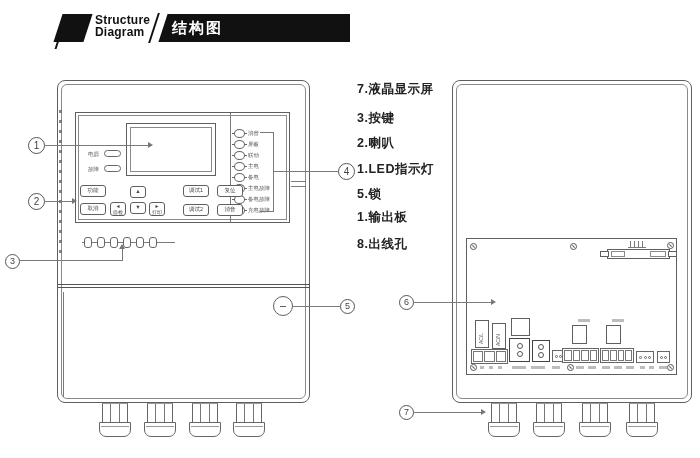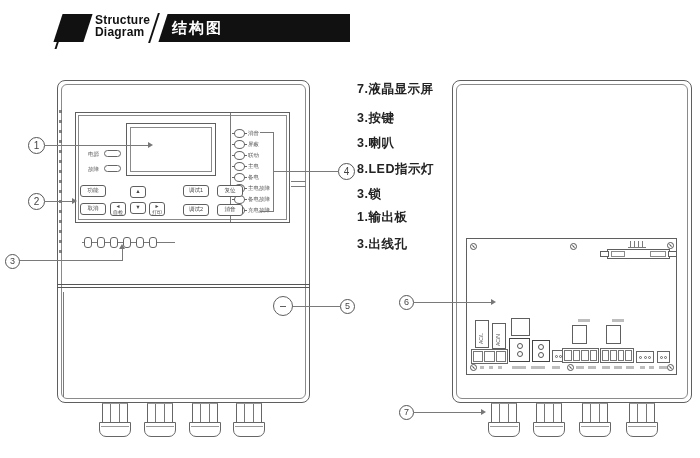--- a/index.html
+++ b/index.html
@@ -67,25 +67,25 @@
     </div>
     <div class="slash" style="left:153px;top:13px;height:30px;"></div>
     <div class="hdr-black skew" style="left:163px;top:14px;width:60px;height:28px;"></div>
     <div class="hdr-black" style="left:200px;top:14px;width:150px;height:28px;"></div>
     <div class="hdr-zh">结构图</div>
   </div>
 
   <div>
     <div class="legend-item" style="top:81px;">7.液晶显示屏</div>
     <div class="legend-item" style="top:110px;">3.按键</div>
-    <div class="legend-item" style="top:135px;">3.喇叭</div>
-    <div class="legend-item" style="top:161px;">8.LED指示灯</div>
-    <div class="legend-item" style="top:186px;">3.锁</div>
+    <div class="legend-item" style="top:135px;">2.喇叭</div>
+    <div class="legend-item" style="top:161px;">1.LED指示灯</div>
+    <div class="legend-item" style="top:186px;">5.锁</div>
     <div class="legend-item" style="top:209px;">1.输出板</div>
-    <div class="legend-item" style="top:236px;">3.出线孔</div>
+    <div class="legend-item" style="top:236px;">8.出线孔</div>
   </div>
 
   <div class="box" style="left:57px;top:80px;width:253px;height:323px;border-radius:8px;"></div>
   <div class="boxl" style="left:61px;top:84px;width:245px;height:315px;border-radius:6px;"></div>
 
   <div class="abs" style="left:59px;top:110px;width:3px;height:148px;background:repeating-linear-gradient(#666 0 3px,transparent 3px 10px);opacity:.8;"></div>
 
   <div class="box" style="left:75px;top:112px;width:215px;height:111px;"></div>
   <div class="boxl" style="left:78px;top:115px;width:209px;height:105px;"></div>
   <div class="ln" style="left:230px;top:113px;width:1px;height:109px;"></div>

